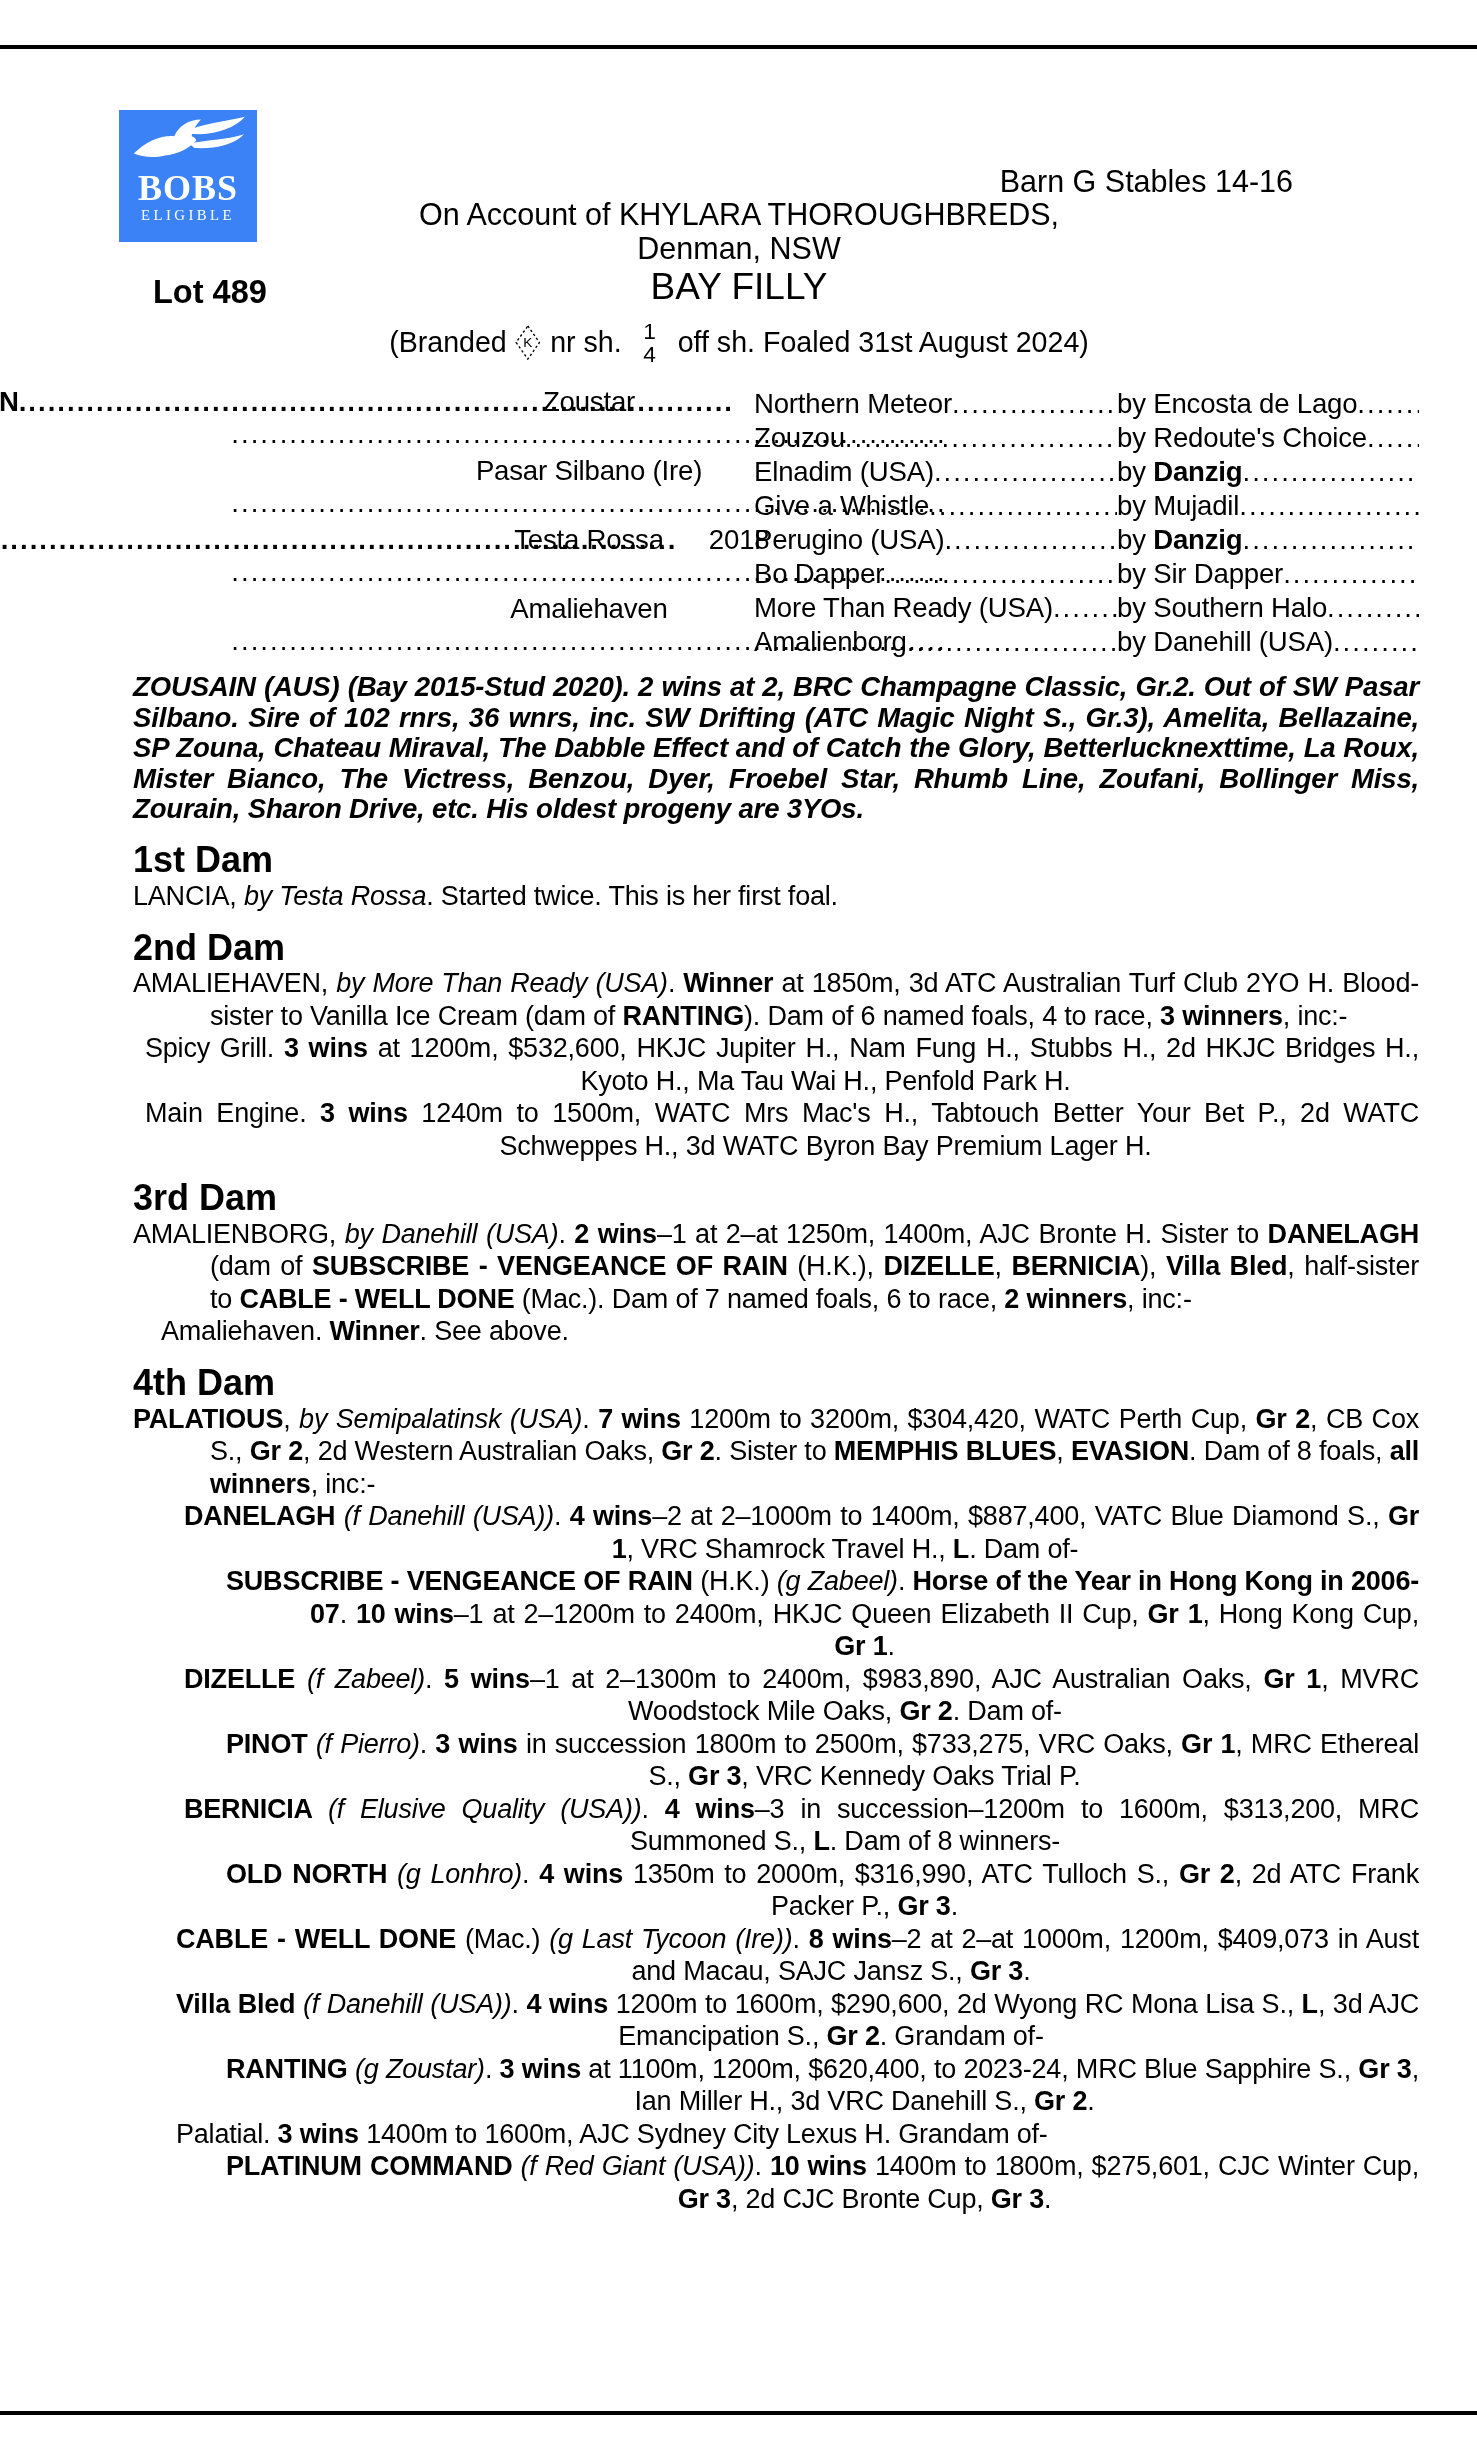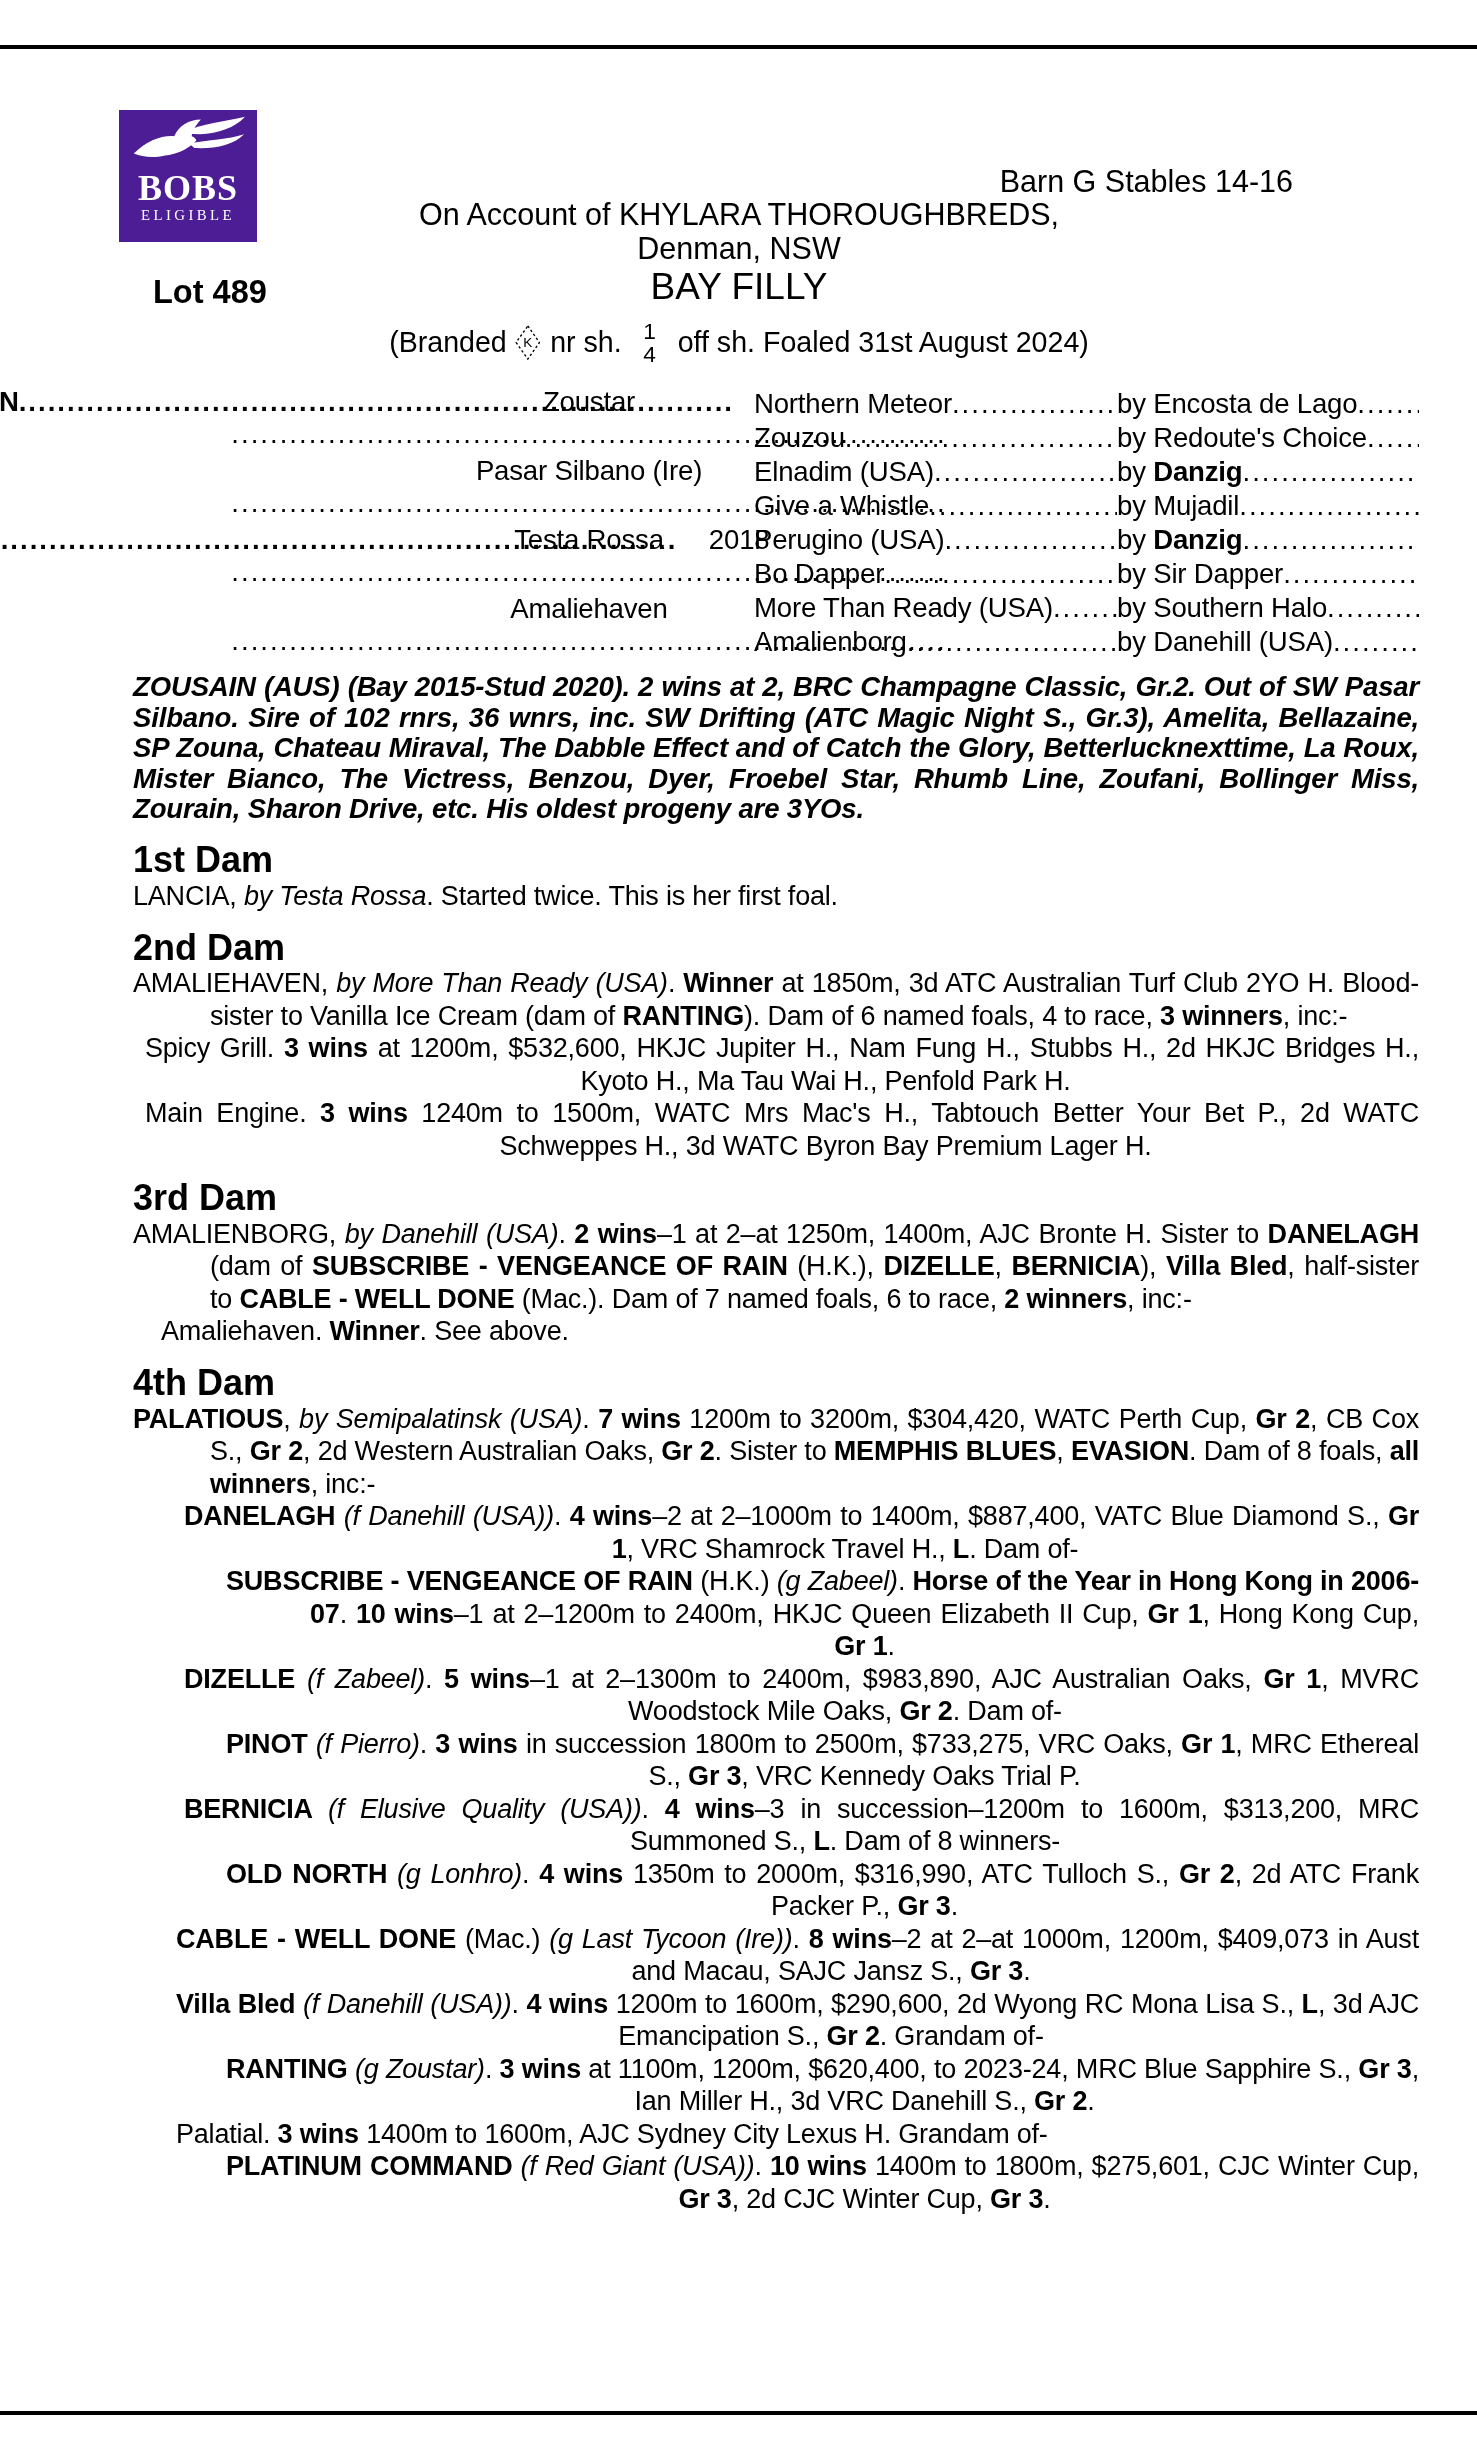--- a/index.html
+++ b/index.html
@@ -4,21 +4,21 @@
 <style>
   html,body{margin:0;padding:0;background:#fff;}
   body{width:1478px;height:2463px;position:relative;overflow:hidden;
        font-family:"Liberation Sans",sans-serif;color:#000;}
   .abs{position:absolute;}
   .rule{left:0;width:1478px;height:3.9px;background:#000;}
   #top-rule{top:45px;}
   #bottom-rule{top:2411px;}
 
   
-  #logo{left:119px;top:110px;width:138px;height:132px;background:#4c1d95;
+  #logo{left:119px;top:110px;width:138px;height:132px;background:#3b82f6;
         display:flex;flex-direction:column;align-items:center;justify-content:flex-start;}
   #logo svg{margin-top:4.9px;}
   .logo-bobs{font-family:"Liberation Serif",serif;font-weight:bold;color:#fff;
              font-size:36px;line-height:37px;letter-spacing:1px;margin-top:-2px;}
   .logo-elig{font-family:"Liberation Serif",serif;color:#fff;font-size:14.8px;
              letter-spacing:3.4px;line-height:17.7px;}
   #barn{top:164px;right:185px;font-size:30.5px;font-weight:normal;}
   .centerline{left:0;width:100%;text-align:center;font-weight:normal;font-size:30.5px;}
   #account1{top:197px;}
   #account2{top:231px;}
@@ -246,18 +246,18 @@
       <div class="p p-e3"><span class="b">DANELAGH </span><span class="i">(f Danehill (USA))</span><span>. </span><span class="b">4 wins</span><span>–2 at 2–1000m to 1400m, $887,400, VATC Blue Diamond S., </span><span class="b">Gr 1</span><span>, VRC Shamrock Travel H., </span><span class="b">L</span><span>. Dam of-</span></div>
       <div class="p p-e4"><span class="b">SUBSCRIBE - VENGEANCE OF RAIN</span><span> (H.K.) </span><span class="i">(g Zabeel)</span><span>. </span><span class="b">Horse of the Year in Hong Kong in 2006-07</span><span>. </span><span class="b">10 wins</span><span>–1 at 2–1200m to 2400m, HKJC Queen Elizabeth II Cup, </span><span class="b">Gr 1</span><span>, Hong Kong Cup, </span><span class="b">Gr 1</span><span>.</span></div>
       <div class="p p-e3"><span class="b">DIZELLE </span><span class="i">(f Zabeel)</span><span>. </span><span class="b">5 wins</span><span>–1 at 2–1300m to 2400m, $983,890, AJC Australian Oaks, </span><span class="b">Gr 1</span><span>, MVRC Woodstock Mile Oaks, </span><span class="b">Gr 2</span><span>. Dam of-</span></div>
       <div class="p p-e4"><span class="b">PINOT </span><span class="i">(f Pierro)</span><span>. </span><span class="b">3 wins</span><span> in succession 1800m to 2500m, $733,275, VRC Oaks, </span><span class="b">Gr 1</span><span>, MRC Ethereal S., </span><span class="b">Gr 3</span><span>, VRC Kennedy Oaks Trial P.</span></div>
       <div class="p p-e3"><span class="b">BERNICIA </span><span class="i">(f Elusive Quality (USA))</span><span>. </span><span class="b">4 wins</span><span>–3 in succession–1200m to 1600m, $313,200, MRC Summoned S., </span><span class="b">L</span><span>. Dam of 8 winners-</span></div>
       <div class="p p-e4"><span class="b">OLD NORTH </span><span class="i">(g Lonhro)</span><span>. </span><span class="b">4 wins</span><span> 1350m to 2000m, $316,990, ATC Tulloch S., </span><span class="b">Gr 2</span><span>, 2d ATC Frank Packer P., </span><span class="b">Gr 3</span><span>.</span></div>
       <div class="p p-e2"><span class="b">CABLE - WELL DONE</span><span> (Mac.) </span><span class="i">(g Last Tycoon (Ire))</span><span>. </span><span class="b">8 wins</span><span>–2 at 2–at 1000m, 1200m, $409,073 in Aust and Macau, SAJC Jansz S., </span><span class="b">Gr 3</span><span>.</span></div>
       <div class="p p-e2"><span class="b">Villa Bled </span><span class="i">(f Danehill (USA))</span><span>. </span><span class="b">4 wins</span><span> 1200m to 1600m, $290,600, 2d Wyong RC Mona Lisa S., </span><span class="b">L</span><span>, 3d AJC Emancipation S., </span><span class="b">Gr 2</span><span>. Grandam of-</span></div>
       <div class="p p-e4"><span class="b">RANTING </span><span class="i">(g Zoustar)</span><span>. </span><span class="b">3 wins</span><span> at 1100m, 1200m, $620,400, to 2023-24, MRC Blue Sapphire S., </span><span class="b">Gr 3</span><span>, Ian Miller H., 3d VRC Danehill S., </span><span class="b">Gr 2</span><span>.</span></div>
       <div class="p p-e2l"><span>Palatial. </span><span class="b">3 wins</span><span> 1400m to 1600m, AJC Sydney City Lexus H. Grandam of-</span></div>
-      <div class="p p-e4"><span class="b">PLATINUM COMMAND </span><span class="i">(f Red Giant (USA))</span><span>. </span><span class="b">10 wins</span><span> 1400m to 1800m, $275,601, CJC Winter Cup, </span><span class="b">Gr 3</span><span>, 2d CJC Winter Cup, </span><span class="b">Gr 3</span><span>.</span></div>
+      <div class="p p-e4"><span class="b">PLATINUM COMMAND </span><span class="i">(f Red Giant (USA))</span><span>. </span><span class="b">10 wins</span><span> 1400m to 1800m, $275,601, CJC Winter Cup, </span><span class="b">Gr 3</span><span>, 2d CJC Bronte Cup, </span><span class="b">Gr 3</span><span>.</span></div>
     </div>
 </div>
 
 <div class="abs rule" id="bottom-rule"></div>
 
 
 </body></html>

